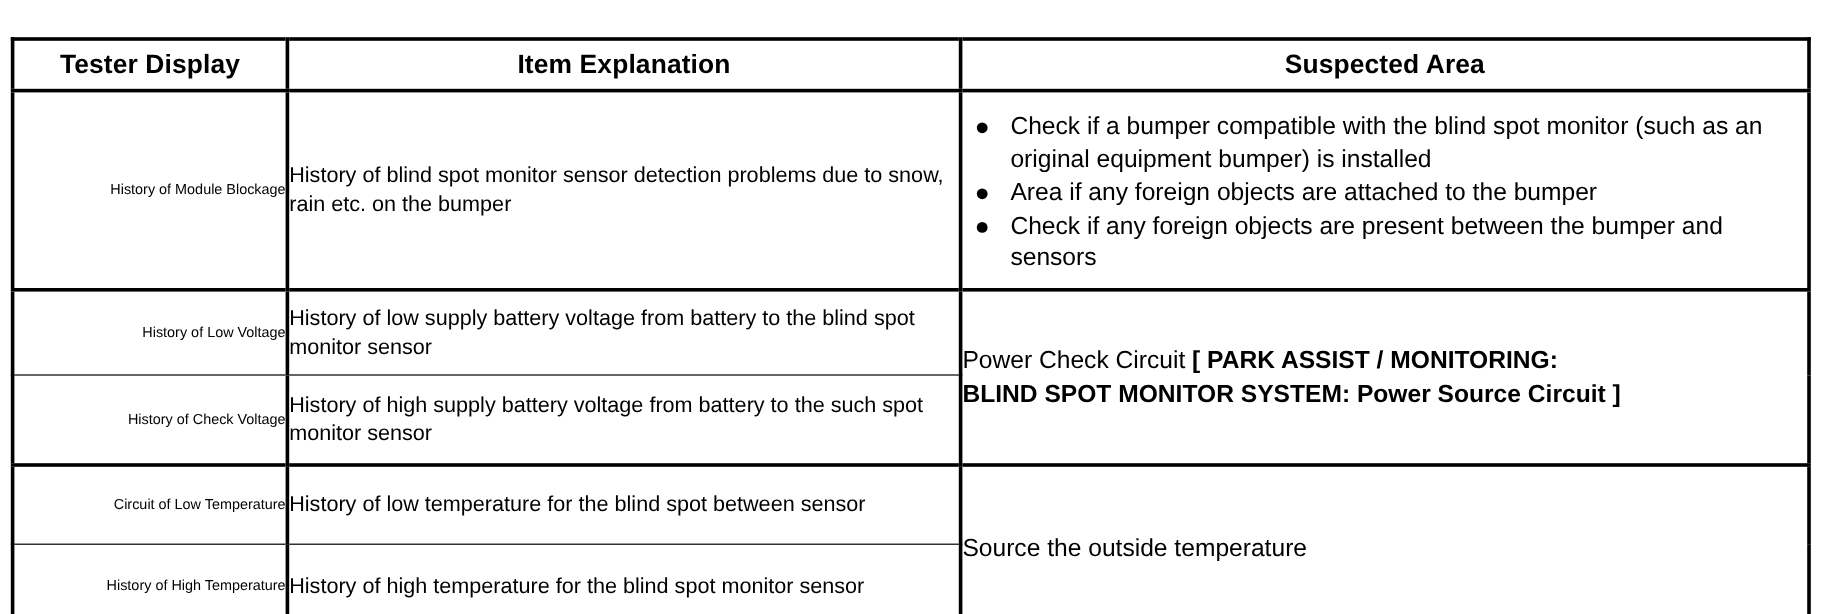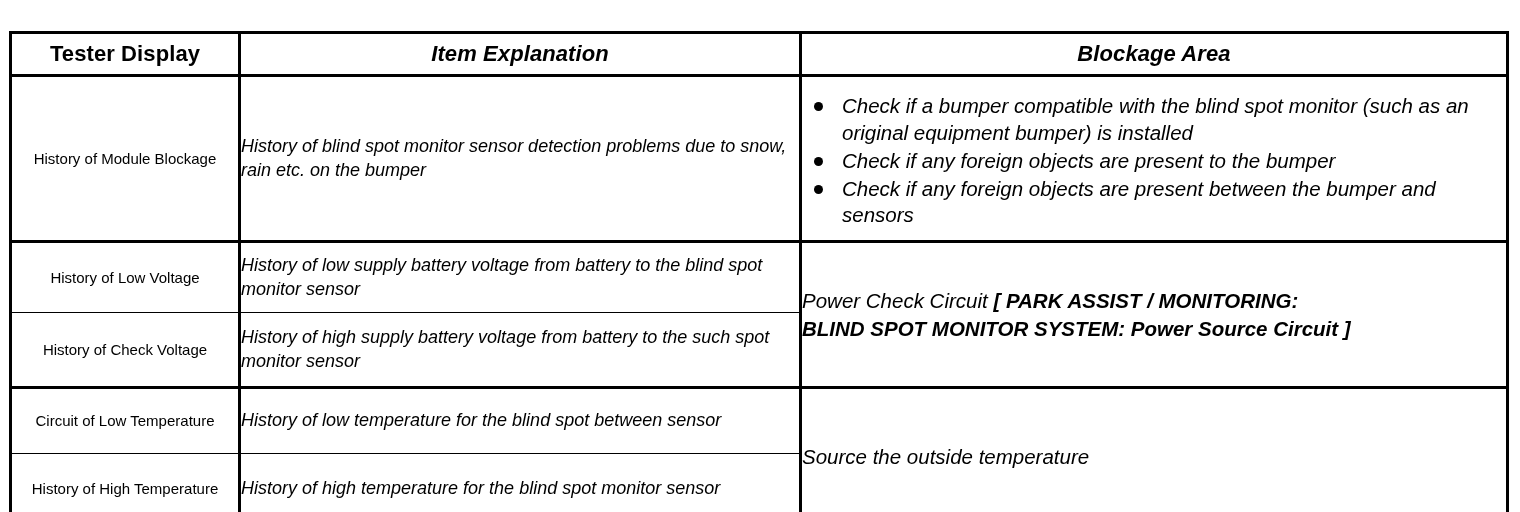--- a/index.html
+++ b/index.html
@@ -40,36 +40,36 @@
     background: #ffffff;
   }
 
   
   table.diag-table {
     border: 3px solid #000000;
     margin-top: 23px;
   }
 
   
-  .col-sep-thick { border-left: 3px solid #000000 !important; font-style: italic; }
+  .col-sep-thick { border-left: 3px solid #000000 !important; }
   .row-sep-thick { border-top: 3px solid #000000 !important; }
   .hdr-bottom    { border-bottom: 3px solid #000000 !important; }
 
   th.hdr {
     font-size: 22px;
     font-weight: bold;
     text-align: center;
     height: 40px;
     letter-spacing: 0.1px;
   }
 
   .c-display {
     width: 229px;
-    text-align: center;
-    font-size: 15px;
+    text-align: right;
+    font-size: 12px;
     line-height: 1.33;
     padding: 4px 6px;
   }
   .c-explain {
     width: 561px;
     text-align: left;
     font-size: 18px;
     line-height: 1.33;
     padding: 4px 8px;
   }
@@ -115,38 +115,38 @@
     <colgroup>
       <col style="width:229px">
       <col style="width:561px">
       <col style="width:707px">
     </colgroup>
 
     <thead>
       <tr>
         <th class="hdr hdr-bottom">Tester Display</th>
         <th class="hdr hdr-bottom col-sep-thick">Item Explanation</th>
-        <th class="hdr hdr-bottom col-sep-thick">Blockage Area</th>
+        <th class="hdr hdr-bottom col-sep-thick">Suspected Area</th>
       </tr>
     </thead>
 
     <tbody>
 
       <tr style="height:166px">
         <td class="c-display">History of Module Blockage</td>
         <td class="c-explain col-sep-thick">History of blind spot monitor sensor detection problems due to snow, rain etc. on the bumper</td>
         <td class="c-suspect top col-sep-thick">
           <ul class="bullets">
             <li>
               <span class="dot"></span>
               <span>Check if a bumper compatible with the blind spot monitor (such as an original equipment bumper) is installed</span>
             </li>
             <li>
               <span class="dot"></span>
-              <span>Check if any foreign objects are present to the bumper</span>
+              <span>Area if any foreign objects are attached to the bumper</span>
             </li>
             <li>
               <span class="dot"></span>
               <span>Check if any foreign objects are present between the bumper and sensors</span>
             </li>
           </ul>
         </td>
       </tr>
 
       <tr style="height:71px">

